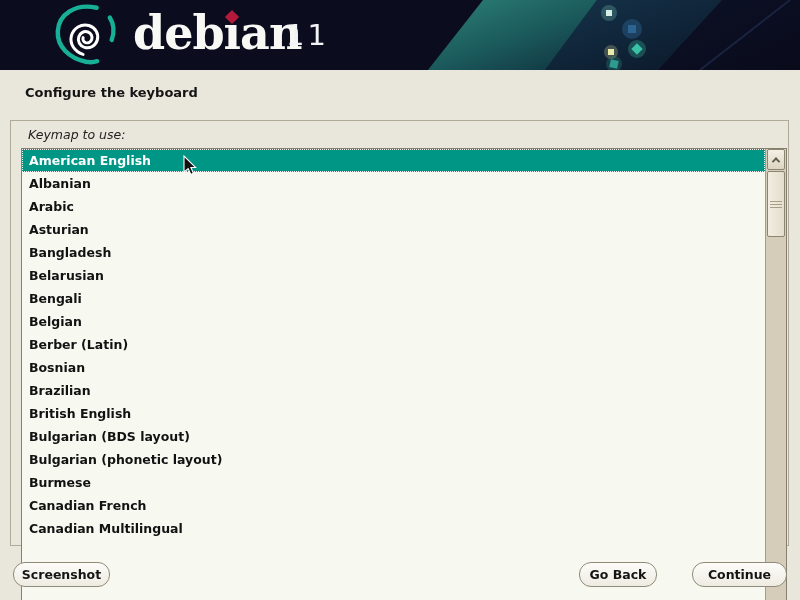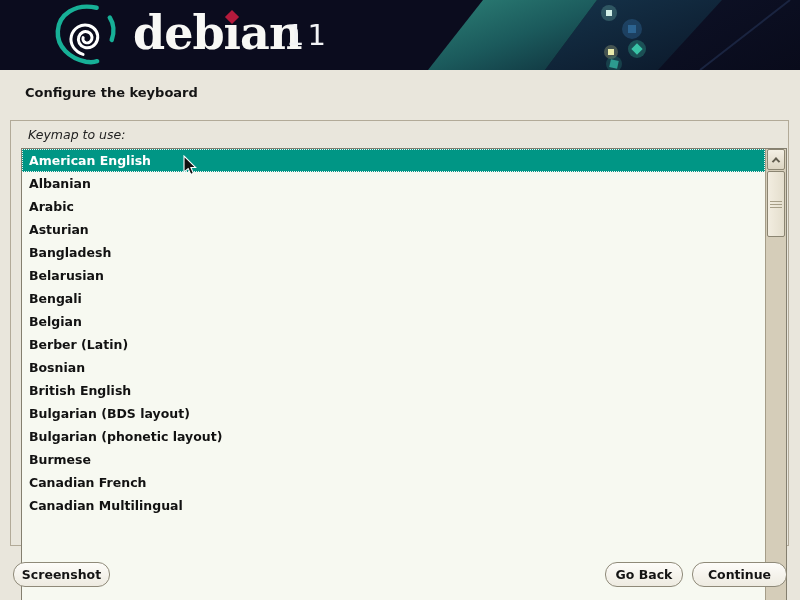--- a/index.html
+++ b/index.html
@@ -93,21 +93,21 @@
   .btn {
     position:absolute; top:562px; height:25px;
     background:linear-gradient(#fdfcf9,#eeebe1);
     border:1px solid #8f8a79; border-radius:12px;
     font-family:"DejaVu Sans", sans-serif;
     font-size:12.5px; font-weight:bold; color:#141414;
     display:flex; align-items:center; justify-content:center;
     cursor:default;
   }
   .btn-screenshot { left:13px; width:97px; }
-  .btn-goback   { left:605px; width:78px; }
+  .btn-goback   { left:579px; width:78px; }
   .btn-continue { left:692px; width:95px; }
 
   .cursor { position:absolute; left:183px; top:155px; width:14px; height:21px; }
 </style>
 </head>
 <body>
 
 <div class="header">
 
   <svg class="header-art" viewBox="380 0 420 70" preserveAspectRatio="none">
@@ -166,20 +166,21 @@
       <div class="row selected">American English</div>
       <div class="row">Albanian</div>
       <div class="row">Arabic</div>
       <div class="row">Asturian</div>
       <div class="row">Bangladesh</div>
       <div class="row">Belarusian</div>
       <div class="row">Bengali</div>
       <div class="row">Belgian</div>
       <div class="row">Berber (Latin)</div>
       <div class="row">Bosnian</div>
+      <div class="row">Brazilian</div>
       <div class="row">British English</div>
       <div class="row">Bulgarian (BDS layout)</div>
       <div class="row">Bulgarian (phonetic layout)</div>
       <div class="row">Burmese</div>
       <div class="row">Canadian French</div>
       <div class="row">Canadian Multilingual</div>
     </div>
   <div class="scrollbar">
     <div class="sb-btn up">
       <div class="chev up"></div>

